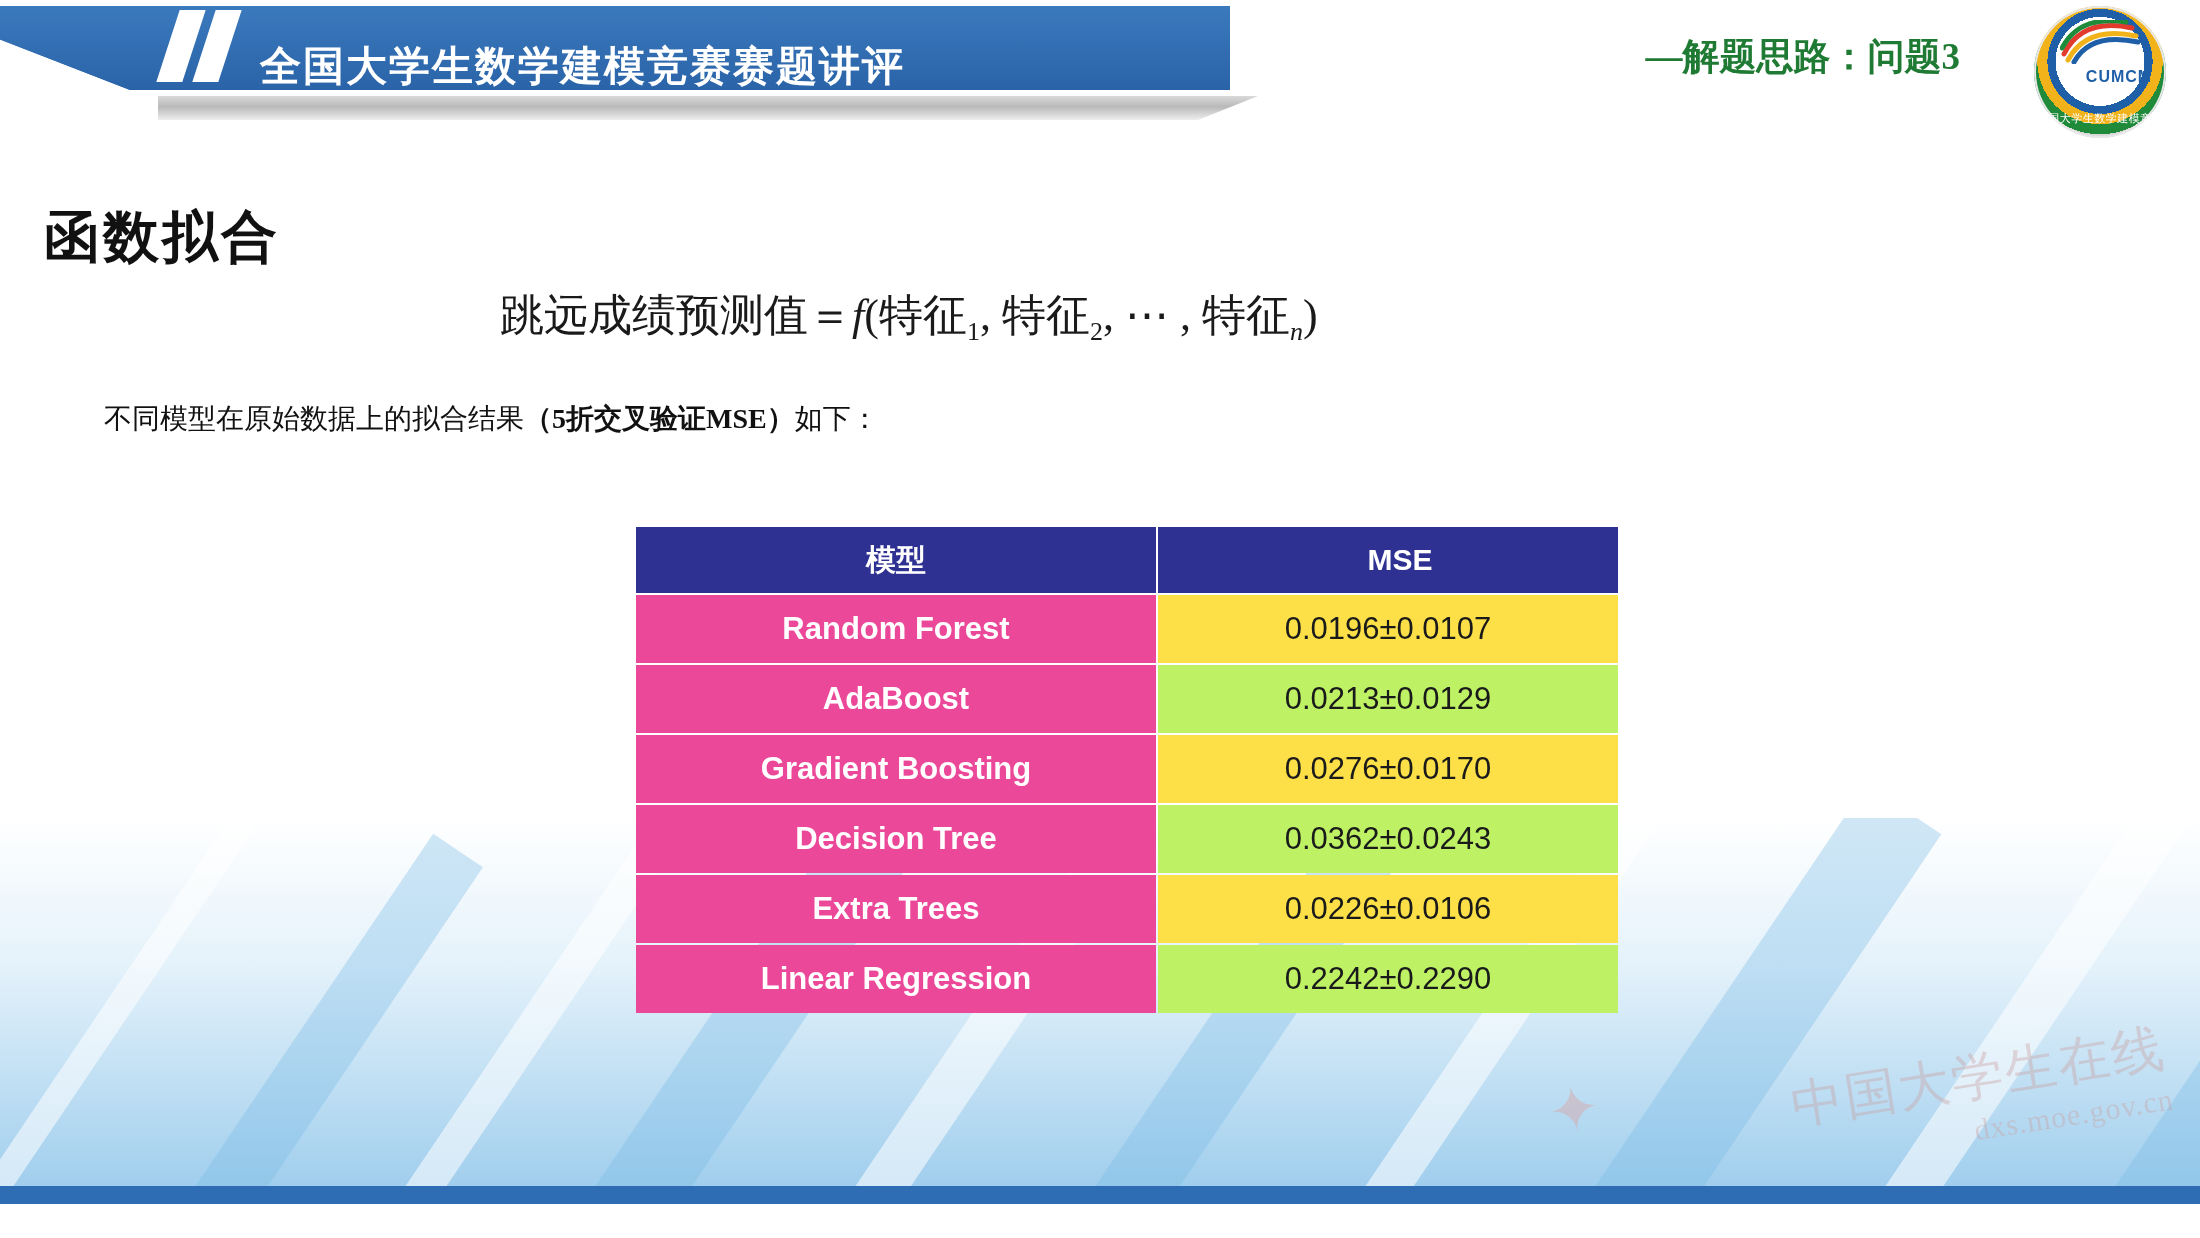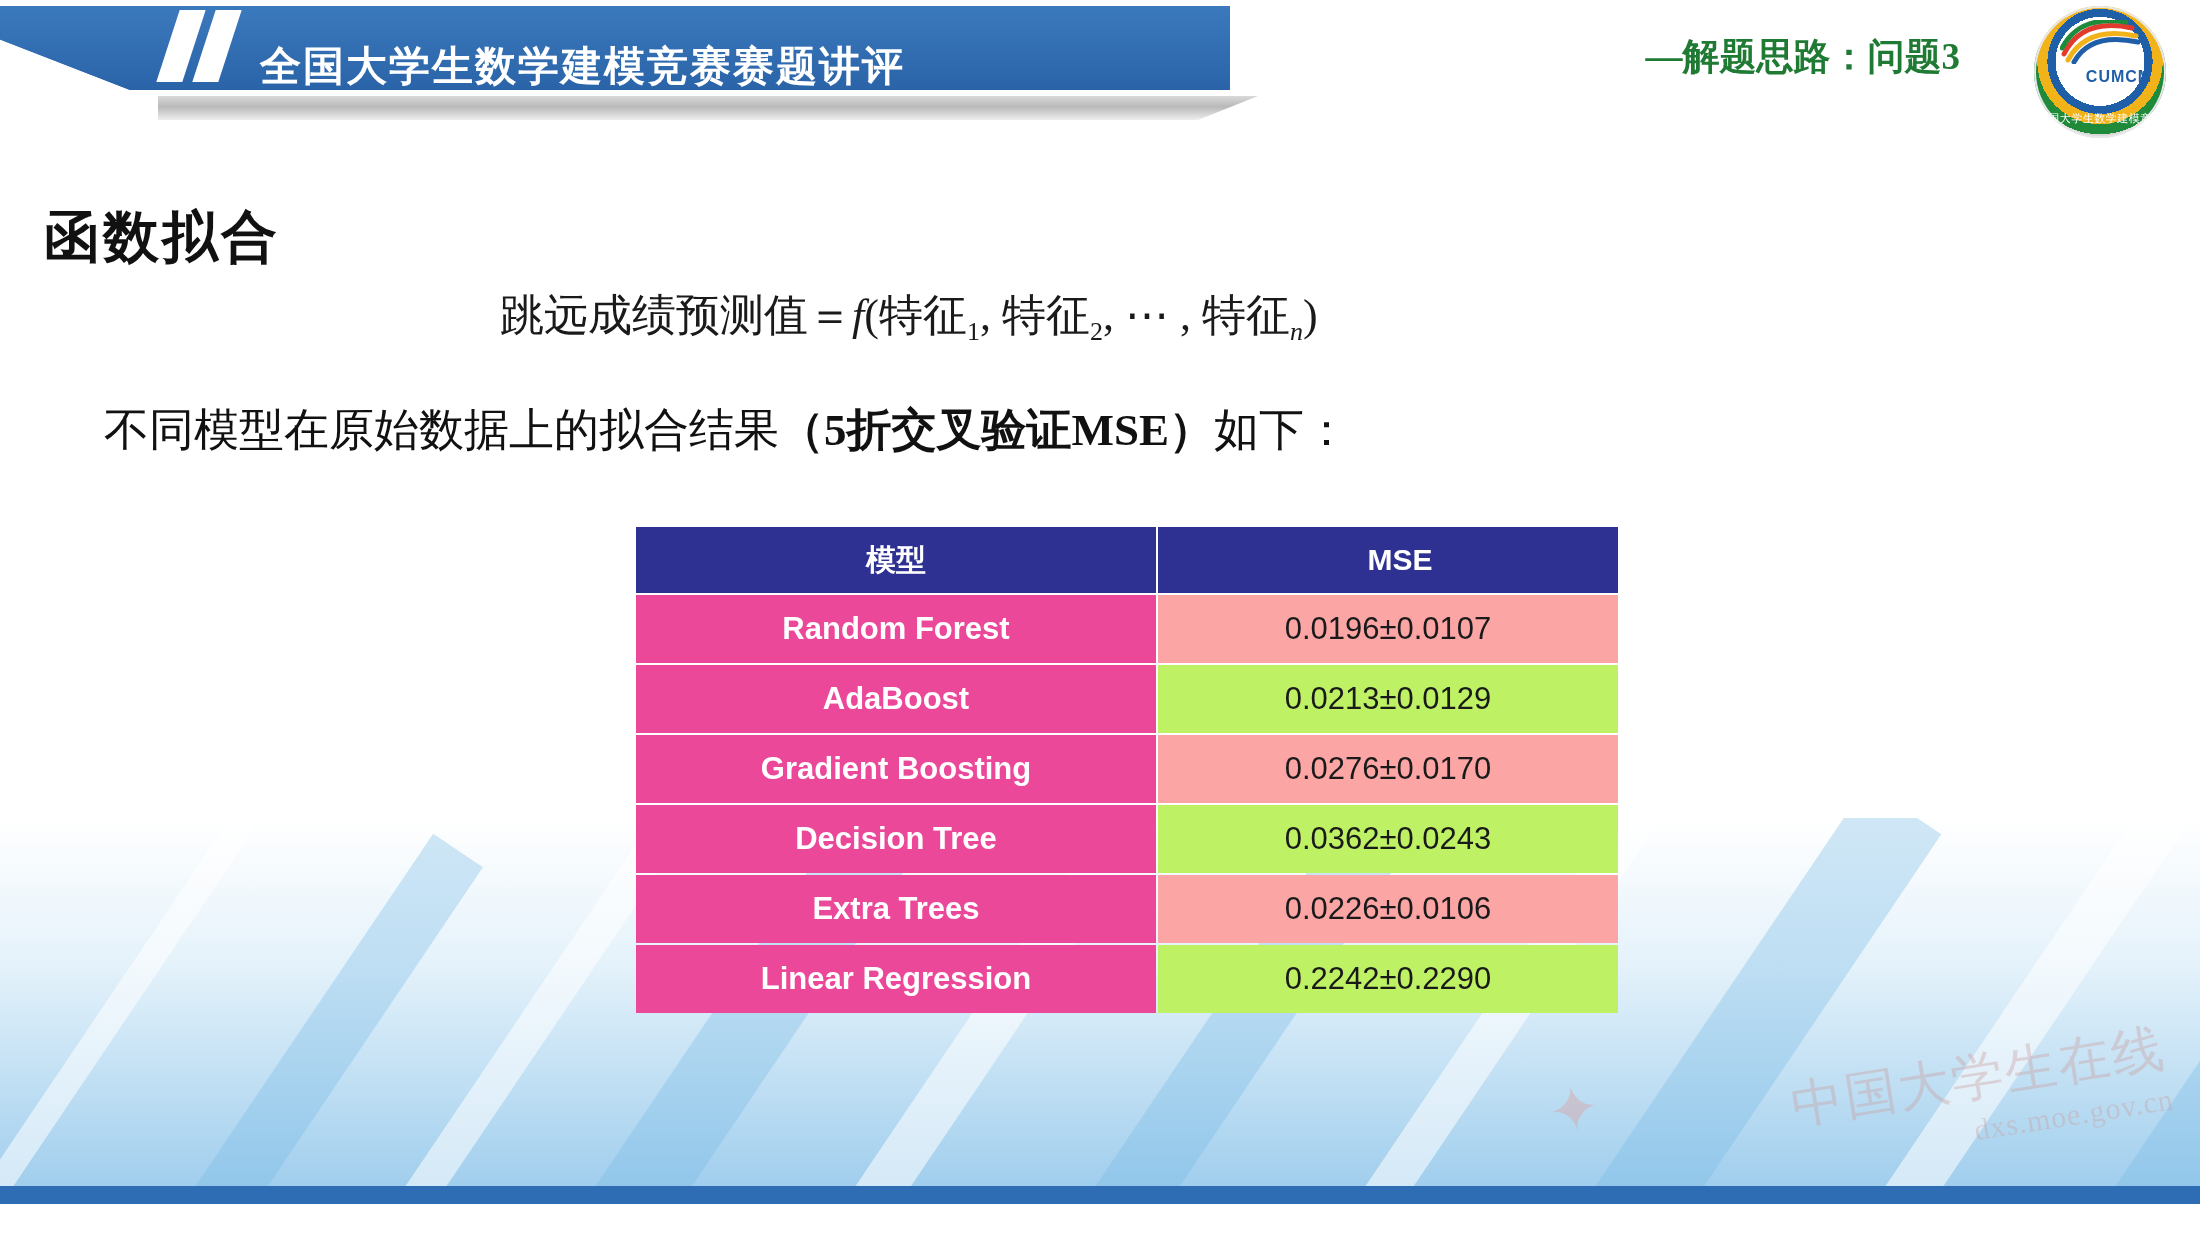--- a/index.html
+++ b/index.html
@@ -187,21 +187,21 @@
     font-family: "Liberation Serif", serif;
   }
   .formula sub {
     font-size: 26px;
   }
   .subline {
     position: absolute;
     left: 104px;
     top: 400px;
     font-family: "Liberation Serif", serif;
-    font-size: 45px;
+    font-size: 28px;
     color: #111111;
     white-space: nowrap;
   }
   .subline .strong {
     font-weight: bold;
   }
 
   
   .tbl {
     position: absolute;
@@ -237,21 +237,21 @@
     font-size: 31px;
     margin-left: 12px;
   }
   .tbl .val {
     color: #1a1a1a;
     height: 68px;
     text-align: center;
     vertical-align: middle;
     font-size: 31px;
   }
-  .tbl tr.odd .val { background: #fca5a5; }
+  .tbl tr.odd .val { background: #fde047; }
   .tbl tr.even .val { background: #bef264; }
 
   
   .watermark {
     position: absolute;
     right: 30px;
     bottom: 92px;
     transform: rotate(-9deg);
     opacity: 0.38;
     text-align: left;

